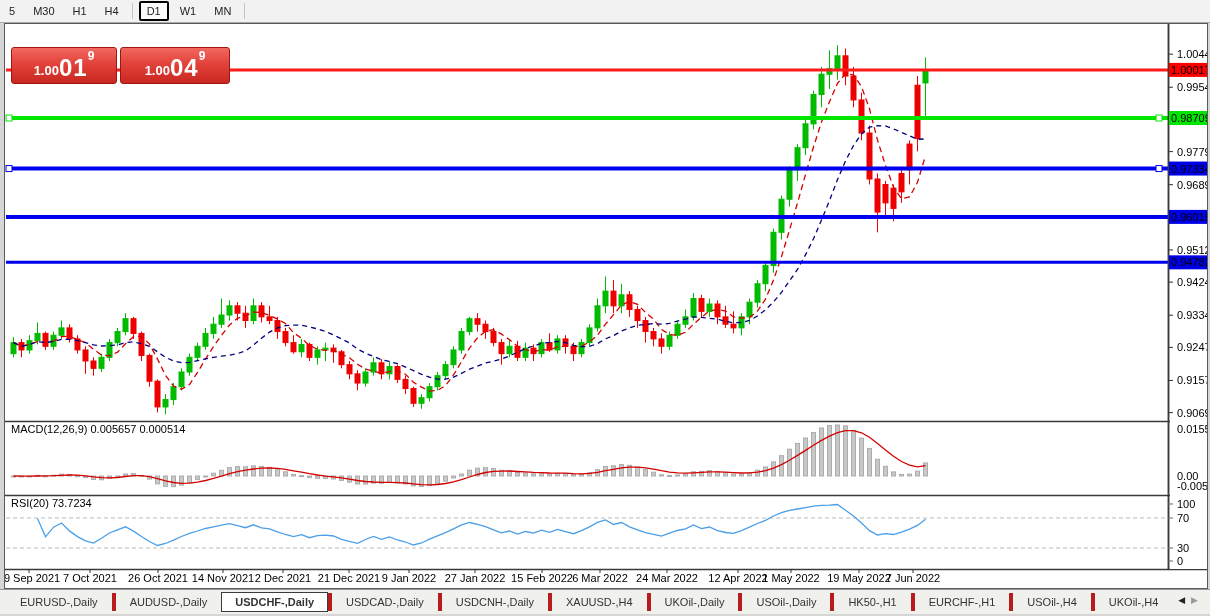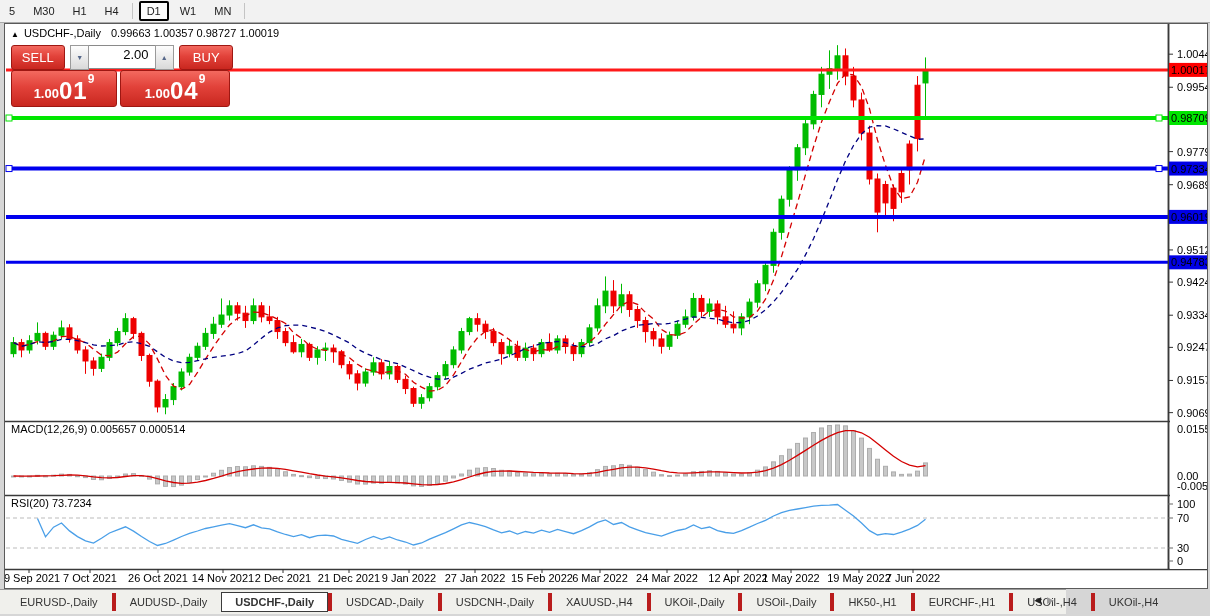--- a/index.html
+++ b/index.html
@@ -33,21 +33,21 @@
   .tp-row2{display:flex;margin-top:2px;}
   .pbox{height:33px;display:flex;align-items:flex-end;justify-content:center;padding-bottom:2px;}
   .pbox.left{width:104px;margin-right:3px;}
   .pbox.right{width:108px;}
   .pbox .pfx{font-size:13px;font-weight:bold;line-height:20px;text-align:right;}
   .pbox .big{font-size:24px;font-weight:bold;line-height:27px;letter-spacing:1px;}
   .pbox .sup{font-size:12px;font-weight:bold;align-self:flex-start;margin-top:1px;}
   
   .panel-label{position:absolute;left:6px;font-size:11px;color:#000;white-space:nowrap;}
   
-  #tabbar{position:absolute;left:0;top:589px;width:1066px;height:24px;background:#f0f0ec;
+  #tabbar{position:absolute;left:0;top:589px;width:1210px;height:24px;background:#f0f0ec;
     border-top:1px solid #9a9a9a;display:flex;align-items:center;font-size:11px;color:#333;}
   #tabs{display:flex;align-items:center;height:100%;margin-left:6px;}
   .tab{padding:3px 14px;white-space:nowrap;border-left:4px solid #b91c1c;cursor:default;}
   .tab:first-child{border-left:none;}
   .tab.active{background:#fff;border:1px solid #3c3c3c;font-weight:bold;padding:3px 13px;}
   #tab-arrows{position:absolute;right:6px;top:5px;font-size:9px;letter-spacing:6px;}
   #tab-arrows .al{color:#222;}
   #tab-arrows .ar{color:#999;}
 </style>
 </head>
@@ -516,34 +516,22 @@
         <text x="733" y="558" text-anchor="middle">12 Apr 2022</text>
         <line x1="786" x2="786" y1="545" y2="549" stroke="#333"></line>
         <text x="786" y="558" text-anchor="middle">1 May 2022</text>
         <line x1="854" x2="854" y1="545" y2="549" stroke="#333"></line>
         <text x="854" y="558" text-anchor="middle">19 May 2022</text>
         <line x1="908" x2="908" y1="545" y2="549" stroke="#333"></line>
         <text x="908" y="558" text-anchor="middle">7 Jun 2022</text>
       </g>
     </svg>
 
-  <div id="chart-title">
-    <span class="tri">▲</span><span class="sym">USDCHF-,Daily</span><span>0.99663 1.00357 0.98727 1.00019</span>
-  </div>
 
   <div id="trade-panel">
-    <div class="tp-row1">
-      <div class="tp-btn redgrad">SELL</div>
-      <div class="tp-gap"></div>
-      <div class="spin-btn">▼</div>
-      <div class="vol-field">2.00</div>
-      <div class="spin-btn">▲</div>
-      <div class="tp-gap"></div>
-      <div class="tp-btn redgrad">BUY</div>
-    </div>
     <div class="tp-row2">
       <div class="pbox left redgrad">
         <span class="pfx">1.00</span>
         <span class="big">01</span>
         <span class="sup">9</span>
       </div>
       <div class="pbox right redgrad">
         <span class="pfx">1.00</span>
         <span class="big">04</span>
         <span class="sup">9</span>

